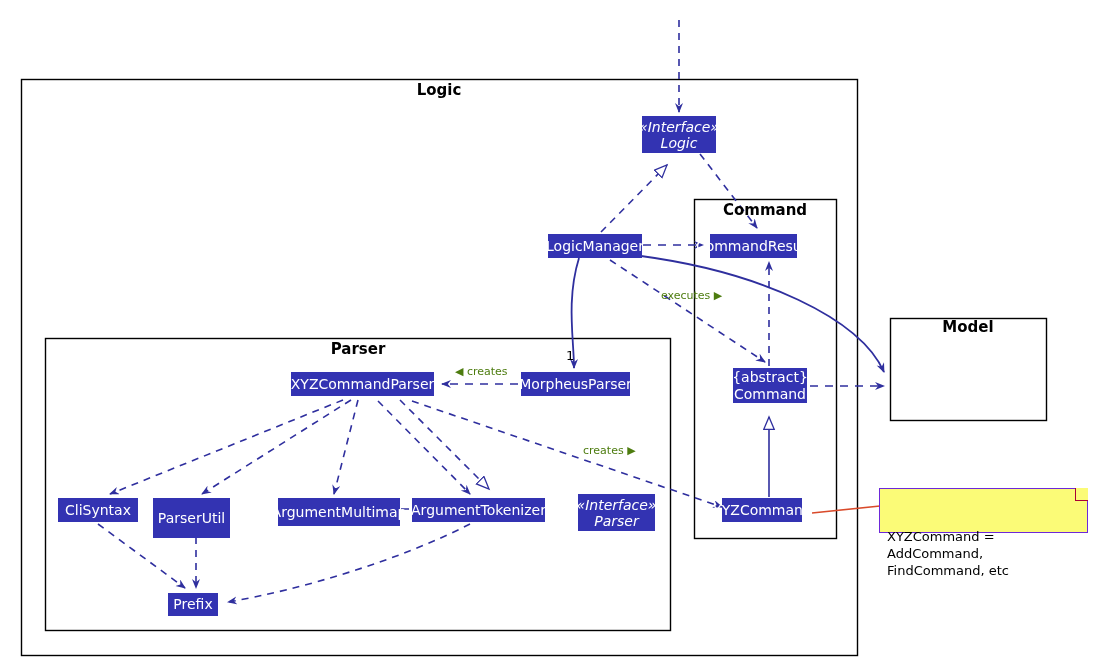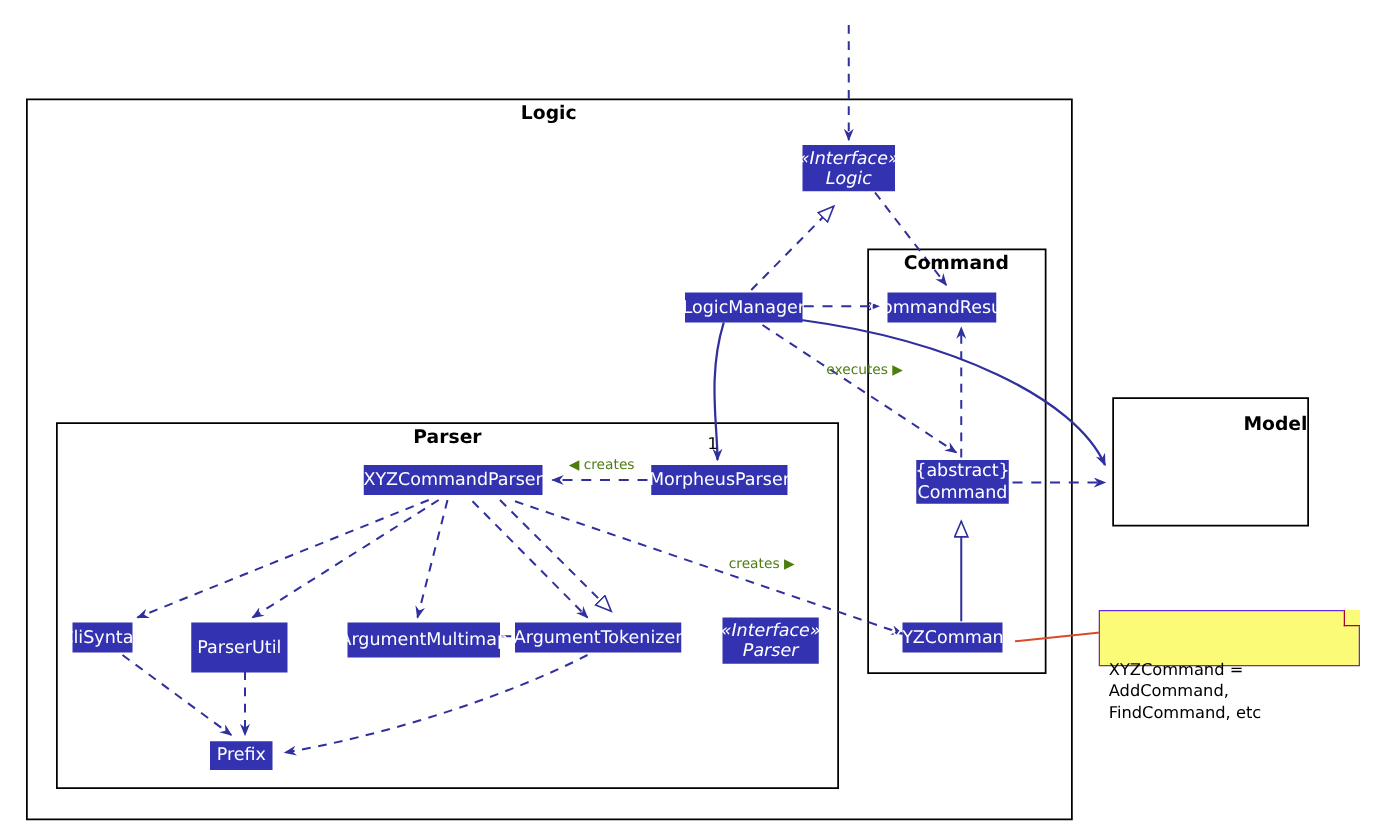--- a/index.html
+++ b/index.html
@@ -186,21 +186,21 @@
   </div>
 
   <div class="cls" style="left:521px; top:372px; width:109px; height:24px;">
     <span>MorpheusParser</span>
   </div>
 
   <div class="cls" style="left:291px; top:372px; width:143px; height:24px;">
     <span>XYZCommandParser</span>
   </div>
 
-  <div class="cls" style="left:58px; top:498px; width:48px; height:24px;">
+  <div class="cls" style="left:58px; top:498px; width:80px; height:24px;">
     <span>CliSyntax</span>
   </div>
 
   <div class="cls" style="left:153px; top:498px; width:77px; height:40px;">
     <span>ParserUtil</span>
   </div>
 
   <div class="cls" style="left:258px; top:498px; width:122px; height:28px;margin-left:20px;">
     <span>ArgumentMultimap</span>
   </div>
@@ -211,21 +211,21 @@
 
   <div class="cls iface" style="left:578px; top:494px; width:77px; height:37px; flex-direction:column;">
     <span>«Interface»</span>
     <span>Parser</span>
   </div>
 
   <div class="cls" style="left:168px; top:593px; width:50px; height:23px;">
     <span>Prefix</span>
   </div>
 
-  <div class="pkg-title" style="left:890px; top:330px; width:156px;text-align:right;">Model</div>
+  <div class="pkg-title" style="left:890px; top:318px; width:156px;">Model</div>
 
   <div class="edge-label" style="left:661px; top:289px;">executes ▶</div>
   <div class="edge-label" style="left:455px; top:365px;">◀ creates</div>
   <div class="edge-label" style="left:583px; top:444px;">creates ▶</div>
   <div class="mult" style="left:566px; top:348px;">1</div>
 
   <div class="note" style="left:879px; top:488px; width:209px; height:45px;">
     <span class="fold"></span>
     <span>XYZCommand = AddCommand,
 FindCommand, etc</span>

